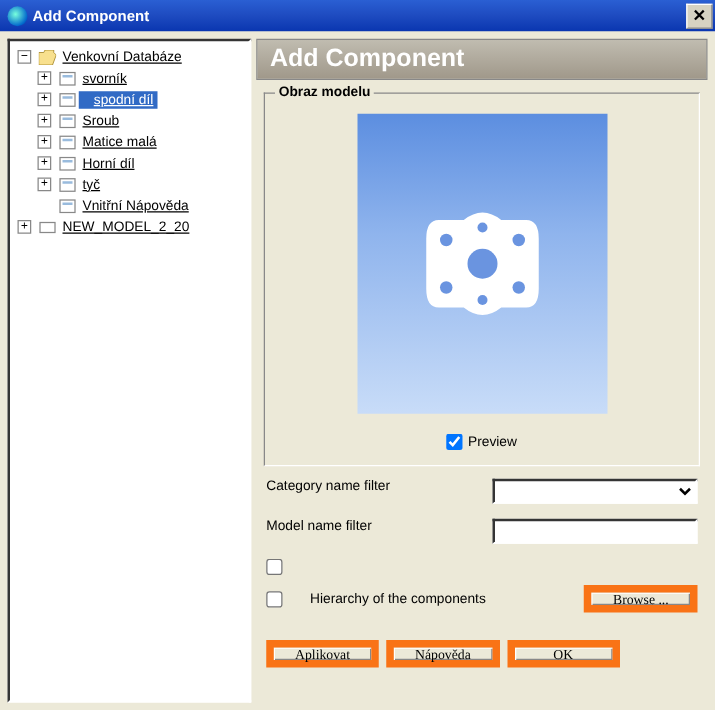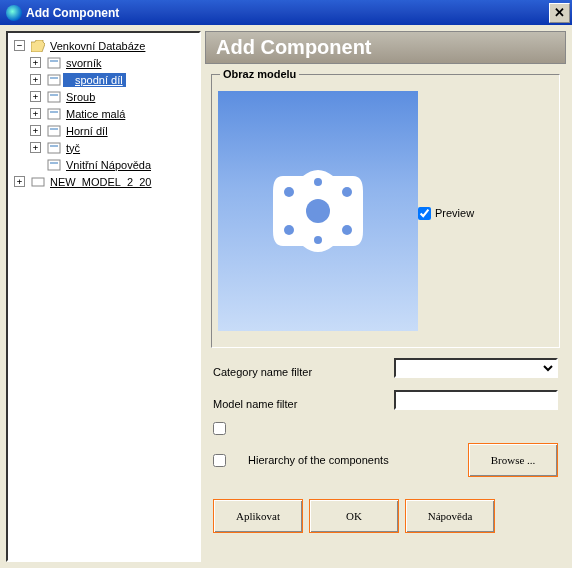--- a/index.html
+++ b/index.html
@@ -119,33 +119,33 @@
   .groupbox .legend {
     position: absolute;
     top: -7px; left: 8px;
     background: #ECE9D8;
     padding: 0 3px;
     font-size: 11px;
     font-weight: bold;
   }
   .preview-area {
     display: flex;
-    flex-direction: row;
+    flex-direction: column;
     align-items: center;
   }
   .preview-img {
     width: 200px; height: 240px;
     background: linear-gradient(to bottom, #5C8EE0 0%, #8FB4ED 40%, #C8DCF8 100%);
     display: flex; align-items: center; justify-content: center;
     margin: 6px 0 10px 0;
   }
   .preview-check { display: flex; align-items: center; gap: 4px; margin: 6px 0; }
   .filter-row {
     display: flex;
-    align-items: flex-end;
+    align-items: flex-start;
     margin: 6px 8px;
     gap: 21px;
   }
   .filter-row label { width: 160px; }
   .filter-row select, .filter-row input[type="text"] {
     flex: 1;
     height: 20px;
     border: 2px inset #fff;
     border-top-color: #888; border-left-color: #888;
     background: #fff;
@@ -160,23 +160,23 @@
   }
   .browse-row {
     display: flex;
     align-items: center;
     margin: 2px 8px 8px 8px;
     gap: 22px;
   }
   .browse-row .spacer { flex: 1; }
   .btn {
     min-width: 90px;
-    height: 34px;
+    height: 22px;
     background: #ECE9D8;
-    border: 1px solid #f97316;
+    border: 6px solid #f97316;
     box-shadow: inset 1px 1px 0 #fff, inset -1px -1px 0 #888;
     font-family: Tahoma;
     font-size: 11px;
     padding: 0 17px;
     cursor: default;
   }
   .button-bar {
     display: flex;
     justify-content: flex-start;
     gap: 6px;
@@ -354,18 +354,18 @@
 
     <div class="browse-row">
       <input type="checkbox" style="">
       <span>Hierarchy of the components</span>
       <span class="spacer"></span>
       <button class="btn">Browse ...</button>
     </div>
 
     <div class="button-bar">
       <button class="btn">Aplikovat</button>
+      <button class="btn">Nápověda</button>
       <button class="btn">OK</button>
-      <button class="btn">Nápověda</button>
     </div>
   </div>
 
 </div>
 
 </body></html>

